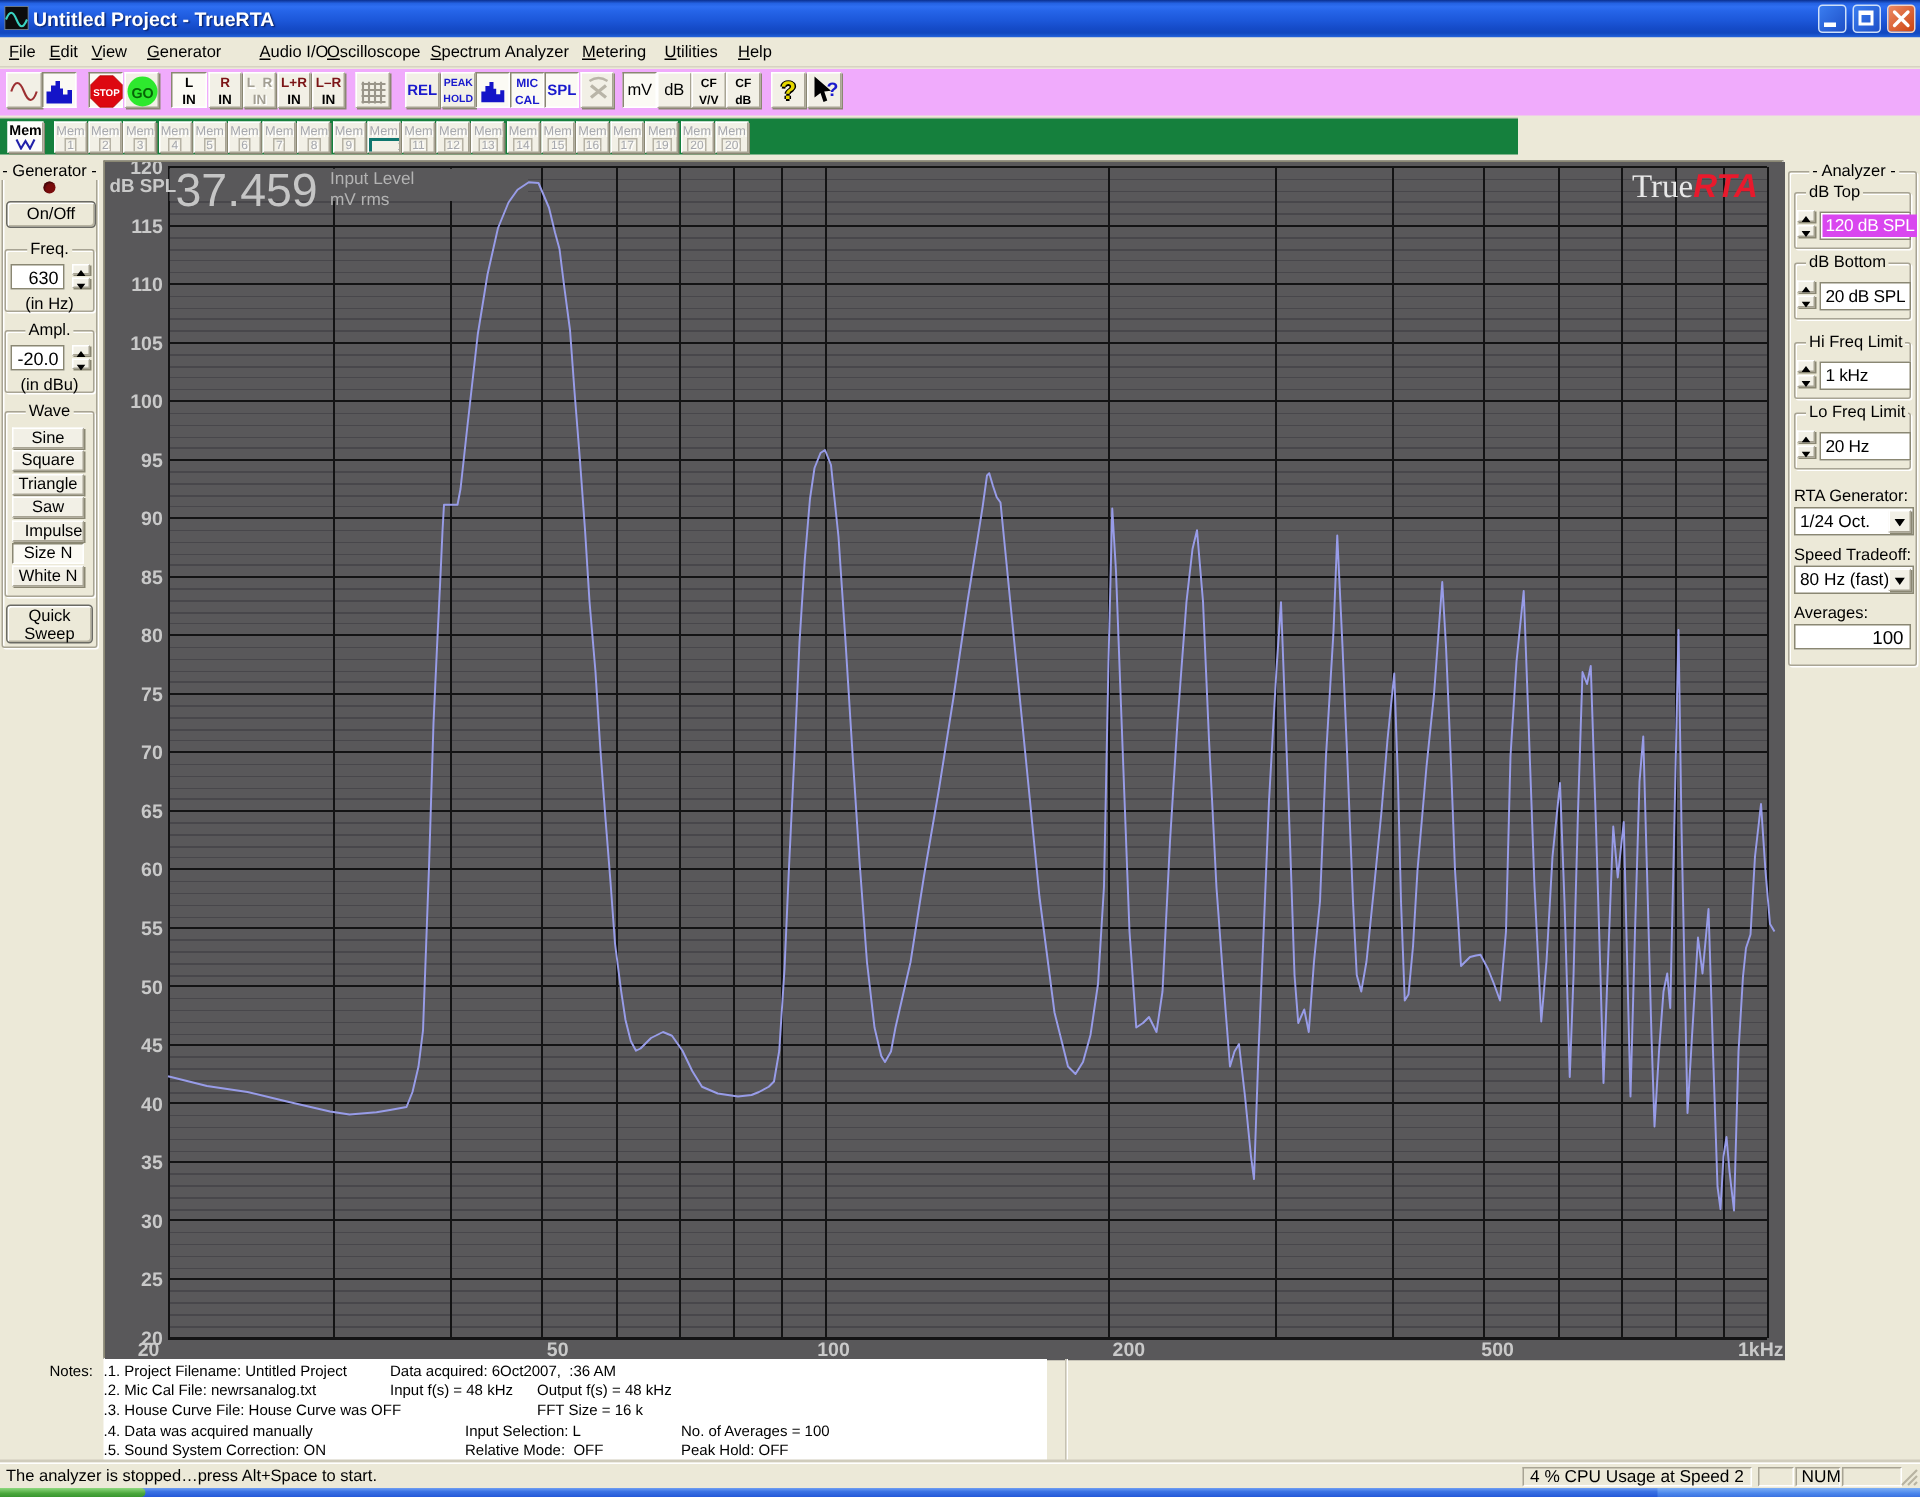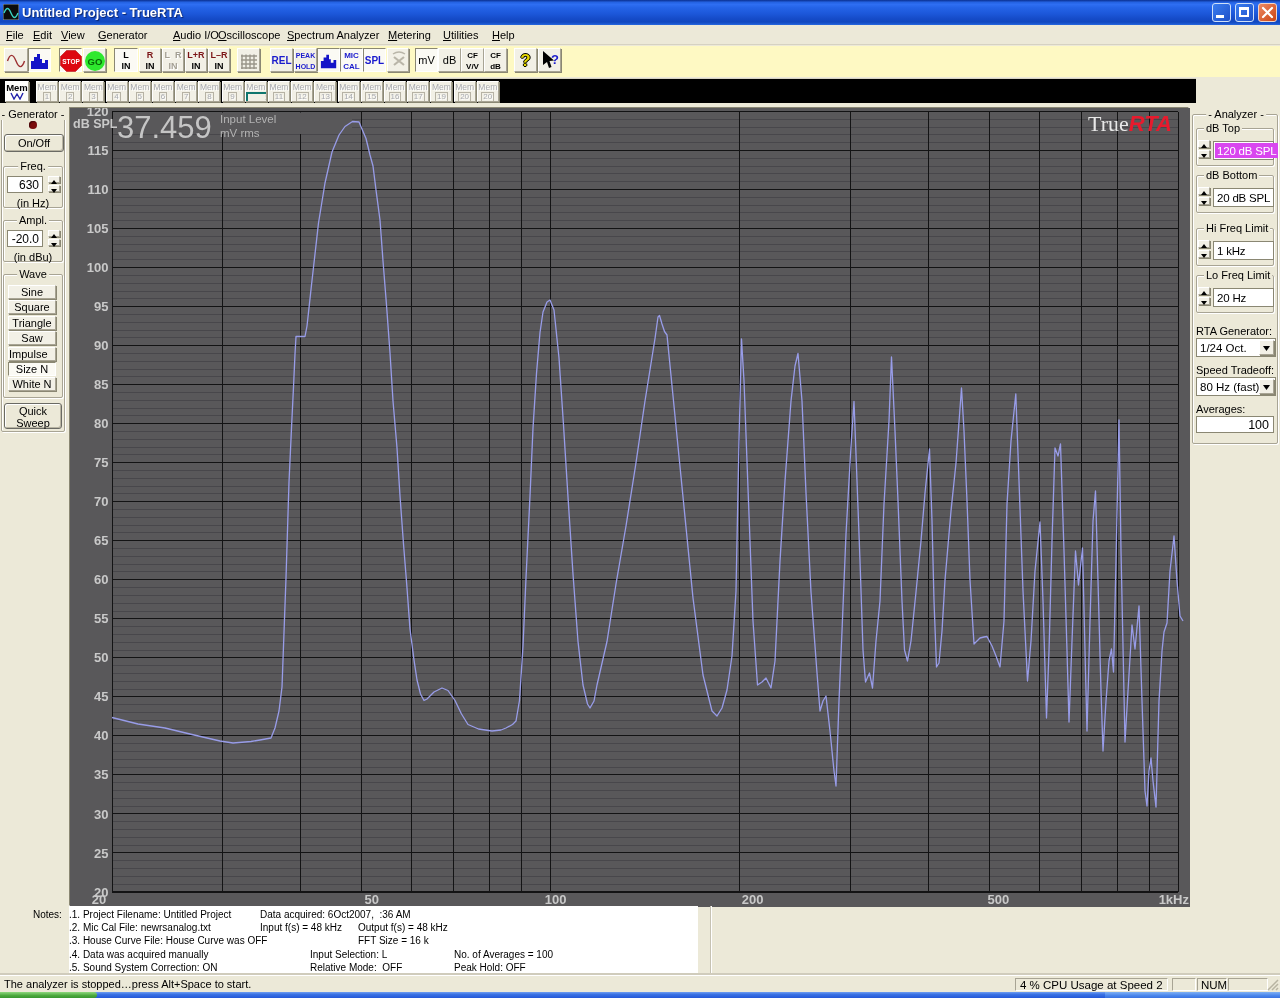--- a/index.html
+++ b/index.html
@@ -30,21 +30,21 @@
 <div style="position:absolute;left:58px;top:0;height:20px;line-height:20px;padding:0 3px;font-size:11px;color:#000"><u>V</u>iew</div>
 <div style="position:absolute;left:95px;top:0;height:20px;line-height:20px;padding:0 3px;font-size:11px;color:#000"><u>G</u>enerator</div>
 <div style="position:absolute;left:170px;top:0;height:20px;line-height:20px;padding:0 3px;font-size:11px;color:#000"><u>A</u>udio I/O</div>
 <div style="position:absolute;left:215px;top:0;height:20px;line-height:20px;padding:0 3px;font-size:11px;color:#000"><u>O</u>scilloscope</div>
 <div style="position:absolute;left:284px;top:0;height:20px;line-height:20px;padding:0 3px;font-size:11px;color:#000"><u>S</u>pectrum Analyzer</div>
 <div style="position:absolute;left:385px;top:0;height:20px;line-height:20px;padding:0 3px;font-size:11px;color:#000"><u>M</u>etering</div>
 <div style="position:absolute;left:440px;top:0;height:20px;line-height:20px;padding:0 3px;font-size:11px;color:#000"><u>U</u>tilities</div>
 <div style="position:absolute;left:489px;top:0;height:20px;line-height:20px;padding:0 3px;font-size:11px;color:#000"><u>H</u>elp</div>
 </div>
 
-<div style="position:absolute;left:0;top:46px;width:1280px;height:31px;background:#fef9c3;">
+<div style="position:absolute;left:0;top:46px;width:1280px;height:31px;background:#f0abfc;">
 <div style="position:absolute;left:4px;top:2px;width:24px;height:24px;background:#f2f0e6;border:1px solid;border-color:#ffffff #a8a494 #a8a494 #ffffff;box-shadow:1px 1px 0 #8a8773;text-align:center;"><svg width="22" height="22" viewBox="0 0 22 22" style="margin-top:1px">
         <path d="M2.5 11 C5 3.5,8 3.5,11 11 C14 18.5,17 18.5,19.5 11" fill="none" stroke="#9c3032" stroke-width="1.4"></path>
       </svg></div>
 <div style="position:absolute;left:28px;top:2px;width:23px;height:24px;background:#fbfaf4;border:1px solid;border-color:#8a8773 #ffffff #ffffff #8a8773;text-align:center;"><svg width="22" height="20" viewBox="0 0 22 20" style="margin-top:2px">
         <path d="M2 18 L2 10 L5 10 L5 6 L8 6 L8 3 L11 3 L11 8 L13 8 L13 12 L16 12 L16 9 L19 9 L19 18 Z" fill="#1414c8"></path>
       </svg></div>
 <div style="position:absolute;left:59px;top:2px;width:23px;height:24px;background:#fbfaf4;border:1px solid;border-color:#8a8773 #ffffff #ffffff #8a8773;text-align:center;"><svg width="22" height="22" viewBox="0 0 22 22" style="margin-top:1px">
         <polygon points="6.5,0.5 15.5,0.5 21.5,6.5 21.5,15.5 15.5,21.5 6.5,21.5 0.5,15.5 0.5,6.5" fill="#dd0810" stroke="#a00" stroke-width="0.5"></polygon>
         <text x="11" y="14" text-anchor="middle" font-family="Liberation Sans" font-size="6.5" font-weight="bold" fill="#fff">STOP</text>
       </svg></div>
@@ -103,21 +103,21 @@
 <div style="position:absolute;left:484px;top:2px;width:23px;height:24px;background:#f2f0e6;border:1px solid;border-color:#ffffff #a8a494 #a8a494 #ffffff;box-shadow:1px 1px 0 #8a8773;text-align:center;">
       <div style="line-height:11px;padding-top:1px;font-size:8px;font-weight:bold;"><span style="color:#000">CF</span><br><span style="color:#000">dB</span></div>
     </div>
 <div style="position:absolute;left:514px;top:2px;width:23px;height:24px;background:#f2f0e6;border:1px solid;border-color:#ffffff #a8a494 #a8a494 #ffffff;box-shadow:1px 1px 0 #8a8773;text-align:center;"><span style="font-size:17px;font-weight:bold;color:#e6d800;text-shadow:-1px 0 #000,1px 0 #000,0 -1px #000,0 1px #000;line-height:23px">?</span></div>
 <div style="position:absolute;left:538px;top:2px;width:23px;height:24px;background:#f2f0e6;border:1px solid;border-color:#ffffff #a8a494 #a8a494 #ffffff;box-shadow:1px 1px 0 #8a8773;text-align:center;"><svg width="22" height="22" viewBox="0 0 22 22" style="margin-top:1px">
         <path d="M4 1 L4 15 L8 12 L10 18 L12.5 17 L10.5 11 L15 10.5 Z" fill="#000"></path>
         <text x="16" y="14" text-anchor="middle" font-family="Liberation Sans" font-size="13" font-weight="bold" fill="#1a1acd">?</text>
       </svg></div>
 </div>
 
-<div style="position:absolute;left:0;top:78px;width:1196px;height:25px;background:#000000;border-top:1px solid #d6d2c2;">
+<div style="position:absolute;left:0;top:78px;width:1012px;height:25px;background:#15803d;border-top:1px solid #d6d2c2;">
 <div style="position:absolute;left:5px;top:2px;width:24px;height:21px;background:#f2f0e6;border:1px solid;border-color:#ffffff #a8a494 #a8a494 #ffffff;box-shadow:1px 1px 0 #8a8773;background:#fdfdfb;text-align:center;">
       <div style="line-height:9px;padding-top:1px;font-size:9.5px;font-weight:bold;color:#000"><span>Mem</span><br><svg width="14" height="8" viewBox="0 0 14 8">
           <path d="M1 1 L4 7 L7 2 L10 7 L13 1" fill="none" stroke="#2222aa" stroke-width="1.4"></path>
         </svg></div>
     </div>
 <div style="position:absolute;left:36.0px;top:2px;width:22px;height:21px;background:#f2f0e6;border:1px solid;border-color:#ffffff #a8a494 #a8a494 #ffffff;box-shadow:1px 1px 0 #8a8773;text-align:center;overflow:hidden;">
       <div style="line-height:9px;padding-top:1px;font-size:8.5px;color:#a6a8ae;text-shadow:1px 1px 0 #fff"><span>Mem</span><br><span style="display:inline-block;border:1px solid #b6b2a4;padding:0 1px;font-size:8px;line-height:8px;min-width:6px">1</span></div>
     </div>
 <div style="position:absolute;left:59.2px;top:2px;width:22px;height:21px;background:#f2f0e6;border:1px solid;border-color:#ffffff #a8a494 #a8a494 #ffffff;box-shadow:1px 1px 0 #8a8773;text-align:center;overflow:hidden;">
       <div style="line-height:9px;padding-top:1px;font-size:8.5px;color:#a6a8ae;text-shadow:1px 1px 0 #fff"><span>Mem</span><br><span style="display:inline-block;border:1px solid #b6b2a4;padding:0 1px;font-size:8px;line-height:8px;min-width:6px">2</span></div>
@@ -205,21 +205,21 @@
         <path d="M3 4 L6 0 L0 0 Z" fill="#000"></path>
       </svg></div>
   </div>
 <div style="position:absolute;left:33px;top:251px;transform:translateX(-50%);font-size:11px;white-space:nowrap">(in dBu)</div>
 <div style="position:absolute;left:3px;top:274px;width:60px;height:124px;border:1px solid #a8a494;border-radius:2px;box-shadow:1px 1px 0 #fff, inset 1px 1px 0 #fff;"></div>
 <div style="position:absolute;left:33px;top:268px;transform:translateX(-50%);background:#ece9d8;padding:0 2px;font-size:11px;color:#000;white-space:nowrap">Wave</div>
 <div style="position:absolute;left:8px;top:285.0px;width:48px;height:14px;background:#f2f0e6;border:1px solid;border-color:#ffffff #a8a494 #a8a494 #ffffff;box-shadow:1px 1px 0 #8a8773;text-align:center;font-size:11px;line-height:13px;color:#000">Sine</div>
 <div style="position:absolute;left:8px;top:300.4px;width:48px;height:14px;background:#f2f0e6;border:1px solid;border-color:#ffffff #a8a494 #a8a494 #ffffff;box-shadow:1px 1px 0 #8a8773;text-align:center;font-size:11px;line-height:13px;color:#000">Square</div>
 <div style="position:absolute;left:8px;top:315.8px;width:48px;height:14px;background:#f2f0e6;border:1px solid;border-color:#ffffff #a8a494 #a8a494 #ffffff;box-shadow:1px 1px 0 #8a8773;text-align:center;font-size:11px;line-height:13px;color:#000">Triangle</div>
 <div style="position:absolute;left:8px;top:331.2px;width:48px;height:14px;background:#f2f0e6;border:1px solid;border-color:#ffffff #a8a494 #a8a494 #ffffff;box-shadow:1px 1px 0 #8a8773;text-align:center;font-size:11px;line-height:13px;color:#000">Saw</div>
-<div style="position:absolute;left:8px;top:346.6px;width:48px;height:14px;background:#f2f0e6;border:1px solid;border-color:#ffffff #a8a494 #a8a494 #ffffff;box-shadow:1px 1px 0 #8a8773;text-align:left;font-size:11px;line-height:13px;color:#000">Impulse</div>
+<div style="position:absolute;left:8px;top:346.6px;width:48px;height:14px;background:#f2f0e6;border:1px solid;border-color:#ffffff #a8a494 #a8a494 #ffffff;box-shadow:1px 1px 0 #8a8773;text-align:right;font-size:11px;line-height:13px;color:#000">Impulse</div>
 <div style="position:absolute;left:8px;top:362.0px;width:48px;height:14px;background:#fbfaf4;border:1px solid;border-color:#8a8773 #ffffff #ffffff #8a8773;text-align:center;font-size:11px;line-height:13px;color:#000">Size N</div>
 <div style="position:absolute;left:8px;top:377.4px;width:48px;height:14px;background:#f2f0e6;border:1px solid;border-color:#ffffff #a8a494 #a8a494 #ffffff;box-shadow:1px 1px 0 #8a8773;text-align:center;font-size:11px;line-height:13px;color:#000">White N</div>
 <div style="position:absolute;left:4px;top:403px;width:58px;height:26px;background:#ece9d8;border:1px solid #6a6a64;border-radius:3px;box-shadow:inset 1px 1px 0 #fff, inset -1px -1px 0 #b8b4a2;text-align:center;font-size:11px;line-height:12px;padding-top:1px">Quick<br>Sweep</div>
 
 <div style="position:absolute;left:69px;top:107px;width:1120px;height:799px;background:#59585a;border:1px solid;border-color:#8a8773 #fff #fff #8a8773;">
 <svg width="1120" height="799" viewBox="0 0 1120 799" style="position:absolute;left:0;top:0">
 <rect x="0" y="0" width="1120" height="799" fill="#59585a"></rect>
 <line x1="42.0" y1="776.5" x2="1108.3" y2="776.5" stroke="#48474b" stroke-width="1" shape-rendering="crispEdges"></line>
 <line x1="42.0" y1="768.5" x2="1108.3" y2="768.5" stroke="#48474b" stroke-width="1" shape-rendering="crispEdges"></line>
 <line x1="42.0" y1="760.5" x2="1108.3" y2="760.5" stroke="#48474b" stroke-width="1" shape-rendering="crispEdges"></line>

